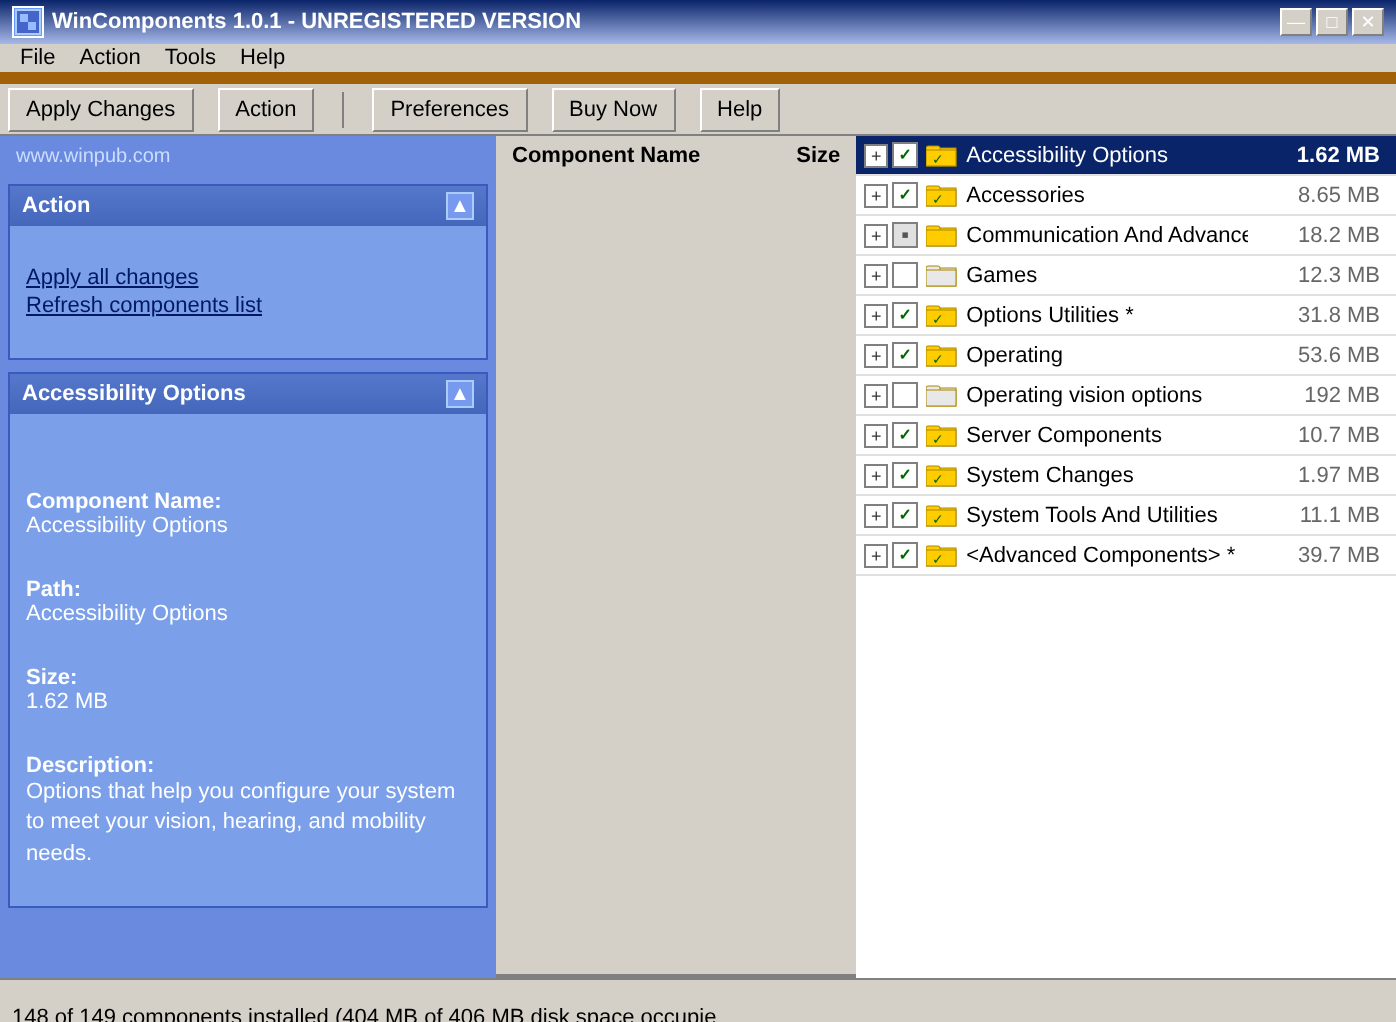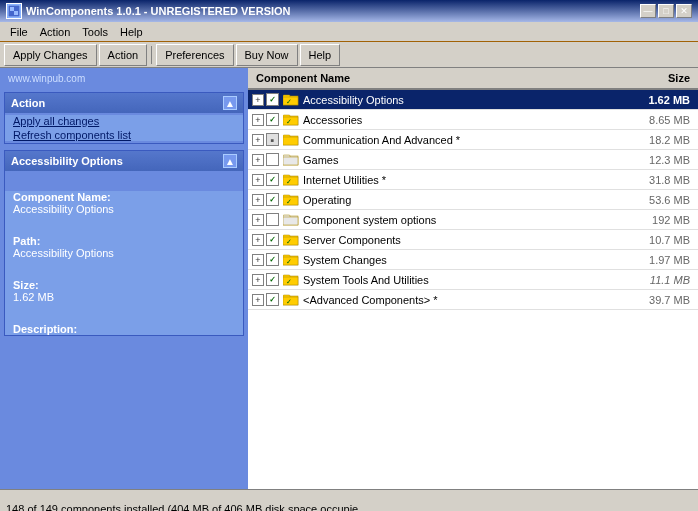--- a/index.html
+++ b/index.html
@@ -57,37 +57,37 @@
     }
     .title-btn.close { background: #d4d0c8; }
 
     
     .menu-bar {
       background: #d4d0c8;
       display: flex;
       align-items: center;
       padding: 2px 4px;
       height: 20px;
-      border-bottom: 1px solid #a16207;
+      border-bottom: 6px solid #a16207;
     }
     .menu-item {
       padding: 2px 6px;
       cursor: pointer;
       font-size: 11px;
     }
 
     
     .toolbar {
       background: #d4d0c8;
       display: flex;
       align-items: center;
       padding: 2px 4px;
       height: 26px;
       border-bottom: 1px solid #808080;
-      gap: 2px;
+      gap: 12px;
     }
     .toolbar-btn {
       padding: 2px 8px;
       background: #d4d0c8;
       border: 1px solid #808080;
       border-top-color: #fff;
       border-left-color: #fff;
       cursor: pointer;
       font-size: 11px;
       height: 22px;
@@ -138,21 +138,21 @@
     .section-collapse-btn {
       width: 14px;
       height: 14px;
       background: #7799ee;
       border: 1px solid #aaccff;
       display: flex; align-items: center; justify-content: center;
       font-size: 10px;
       color: white;
     }
     .section-content {
-      padding: 0 8px;
+      padding: 18px 8px;
       background: #7b9fe8;
     }
     .action-link {
       color: #001866;
       text-decoration: underline;
       cursor: pointer;
       display: block;
       margin: 2px 0;
       font-size: 11px;
     }
@@ -174,21 +174,21 @@
       font-size: 11px;
       line-height: 1.4;
     }
 
     
     .right-panel {
       flex: 1;
       background: white;
       overflow: hidden;
       display: flex;
-      flex-direction: column;
+      flex-direction: row;
     }
 
     
     .list-header {
       display: flex;
       background: #d4d0c8;
       border-bottom: 2px solid #808080;
       padding: 2px 4px;
     }
     .list-header-name {
@@ -359,20 +359,21 @@
         <div class="section-collapse-btn">▲</div>
       </div>
       <div class="section-content">
         <div class="detail-label">Component Name:</div>
         <div class="detail-value">Accessibility Options</div>
         <div class="detail-label">Path:</div>
         <div class="detail-value">Accessibility Options</div>
         <div class="detail-label">Size:</div>
         <div class="detail-value">1.62 MB</div>
         <div class="detail-label">Description:</div>
+        <div class="detail-description">Options that help you configure your system to meet your vision, hearing, and mobility needs.</div>
       </div>
     </div>
 
   </div>
 
   <div class="right-panel">
 
     <div class="list-header">
       <div class="list-header-name">Component Name</div>
       <div class="list-header-size">Size</div>
@@ -439,21 +440,21 @@
           <div class="expand-btn">+</div>
           <div class="checkbox-area">
             <div class="cb checked" style="color: rgb(0, 102, 0); font-weight: bold;">✓</div>
           </div>
           <div class="folder-icon"><svg viewBox="0 0 16 13" xmlns="http://www.w3.org/2000/svg">
     <rect x="0" y="3" width="15" height="9" fill="#ffcc00" stroke="#aa8800" stroke-width="0.5"></rect>
     <rect x="0" y="2" width="7" height="3" fill="#ffcc00" stroke="#aa8800" stroke-width="0.5" rx="1"></rect>
     <rect x="0" y="4" width="15" height="8" fill="#ffcc00" stroke="#aa8800" stroke-width="0.5"></rect>
     <text x="3" y="11" font-size="7" fill="#006600">✓</text>
   </svg></div>
-          <div class="row-name">Internet Utilities *</div>
+          <div class="row-name">Options Utilities *</div>
           <div class="row-size" style="color: rgb(102, 102, 102);">31.8 MB</div>
         </div>
         <div class="component-row">
           <div class="expand-btn">+</div>
           <div class="checkbox-area">
             <div class="cb checked" style="color: rgb(0, 102, 0); font-weight: bold;">✓</div>
           </div>
           <div class="folder-icon"><svg viewBox="0 0 16 13" xmlns="http://www.w3.org/2000/svg">
     <rect x="0" y="3" width="15" height="9" fill="#ffcc00" stroke="#aa8800" stroke-width="0.5"></rect>
     <rect x="0" y="2" width="7" height="3" fill="#ffcc00" stroke="#aa8800" stroke-width="0.5" rx="1"></rect>
@@ -467,21 +468,21 @@
           <div class="expand-btn">+</div>
           <div class="checkbox-area">
             <div class="cb"></div>
           </div>
           <div class="folder-icon"><svg viewBox="0 0 16 13" xmlns="http://www.w3.org/2000/svg">
     <rect x="0" y="3" width="15" height="9" fill="#e8e8e8" stroke="#aa8800" stroke-width="0.5"></rect>
     <rect x="0" y="2" width="7" height="3" fill="#e8e8e8" stroke="#aa8800" stroke-width="0.5" rx="1"></rect>
     <rect x="0" y="4" width="15" height="8" fill="#e8e8e8" stroke="#aa8800" stroke-width="0.5"></rect>
 
   </svg></div>
-          <div class="row-name">Component system options</div>
+          <div class="row-name">Operating vision options</div>
           <div class="row-size" style="color: rgb(102, 102, 102); text-align: right;">192 MB</div>
         </div>
         <div class="component-row">
           <div class="expand-btn">+</div>
           <div class="checkbox-area">
             <div class="cb checked" style="color: rgb(0, 102, 0); font-weight: bold;">✓</div>
           </div>
           <div class="folder-icon"><svg viewBox="0 0 16 13" xmlns="http://www.w3.org/2000/svg">
     <rect x="0" y="3" width="15" height="9" fill="#ffcc00" stroke="#aa8800" stroke-width="0.5"></rect>
     <rect x="0" y="2" width="7" height="3" fill="#ffcc00" stroke="#aa8800" stroke-width="0.5" rx="1"></rect>
@@ -510,21 +511,21 @@
           <div class="checkbox-area">
             <div class="cb checked" style="color: rgb(0, 102, 0); font-weight: bold;">✓</div>
           </div>
           <div class="folder-icon"><svg viewBox="0 0 16 13" xmlns="http://www.w3.org/2000/svg">
     <rect x="0" y="3" width="15" height="9" fill="#ffcc00" stroke="#aa8800" stroke-width="0.5"></rect>
     <rect x="0" y="2" width="7" height="3" fill="#ffcc00" stroke="#aa8800" stroke-width="0.5" rx="1"></rect>
     <rect x="0" y="4" width="15" height="8" fill="#ffcc00" stroke="#aa8800" stroke-width="0.5"></rect>
     <text x="3" y="11" font-size="7" fill="#006600">✓</text>
   </svg></div>
           <div class="row-name">System Tools And Utilities</div>
-          <div class="row-size" style="color: rgb(102, 102, 102); font-style: italic;">11.1 MB</div>
+          <div class="row-size" style="color: rgb(102, 102, 102);">11.1 MB</div>
         </div>
         <div class="component-row">
           <div class="expand-btn">+</div>
           <div class="checkbox-area">
             <div class="cb checked" style="color: rgb(0, 102, 0); font-weight: bold;">✓</div>
           </div>
           <div class="folder-icon"><svg viewBox="0 0 16 13" xmlns="http://www.w3.org/2000/svg">
     <rect x="0" y="3" width="15" height="9" fill="#ffcc00" stroke="#aa8800" stroke-width="0.5"></rect>
     <rect x="0" y="2" width="7" height="3" fill="#ffcc00" stroke="#aa8800" stroke-width="0.5" rx="1"></rect>
     <rect x="0" y="4" width="15" height="8" fill="#ffcc00" stroke="#aa8800" stroke-width="0.5"></rect>

